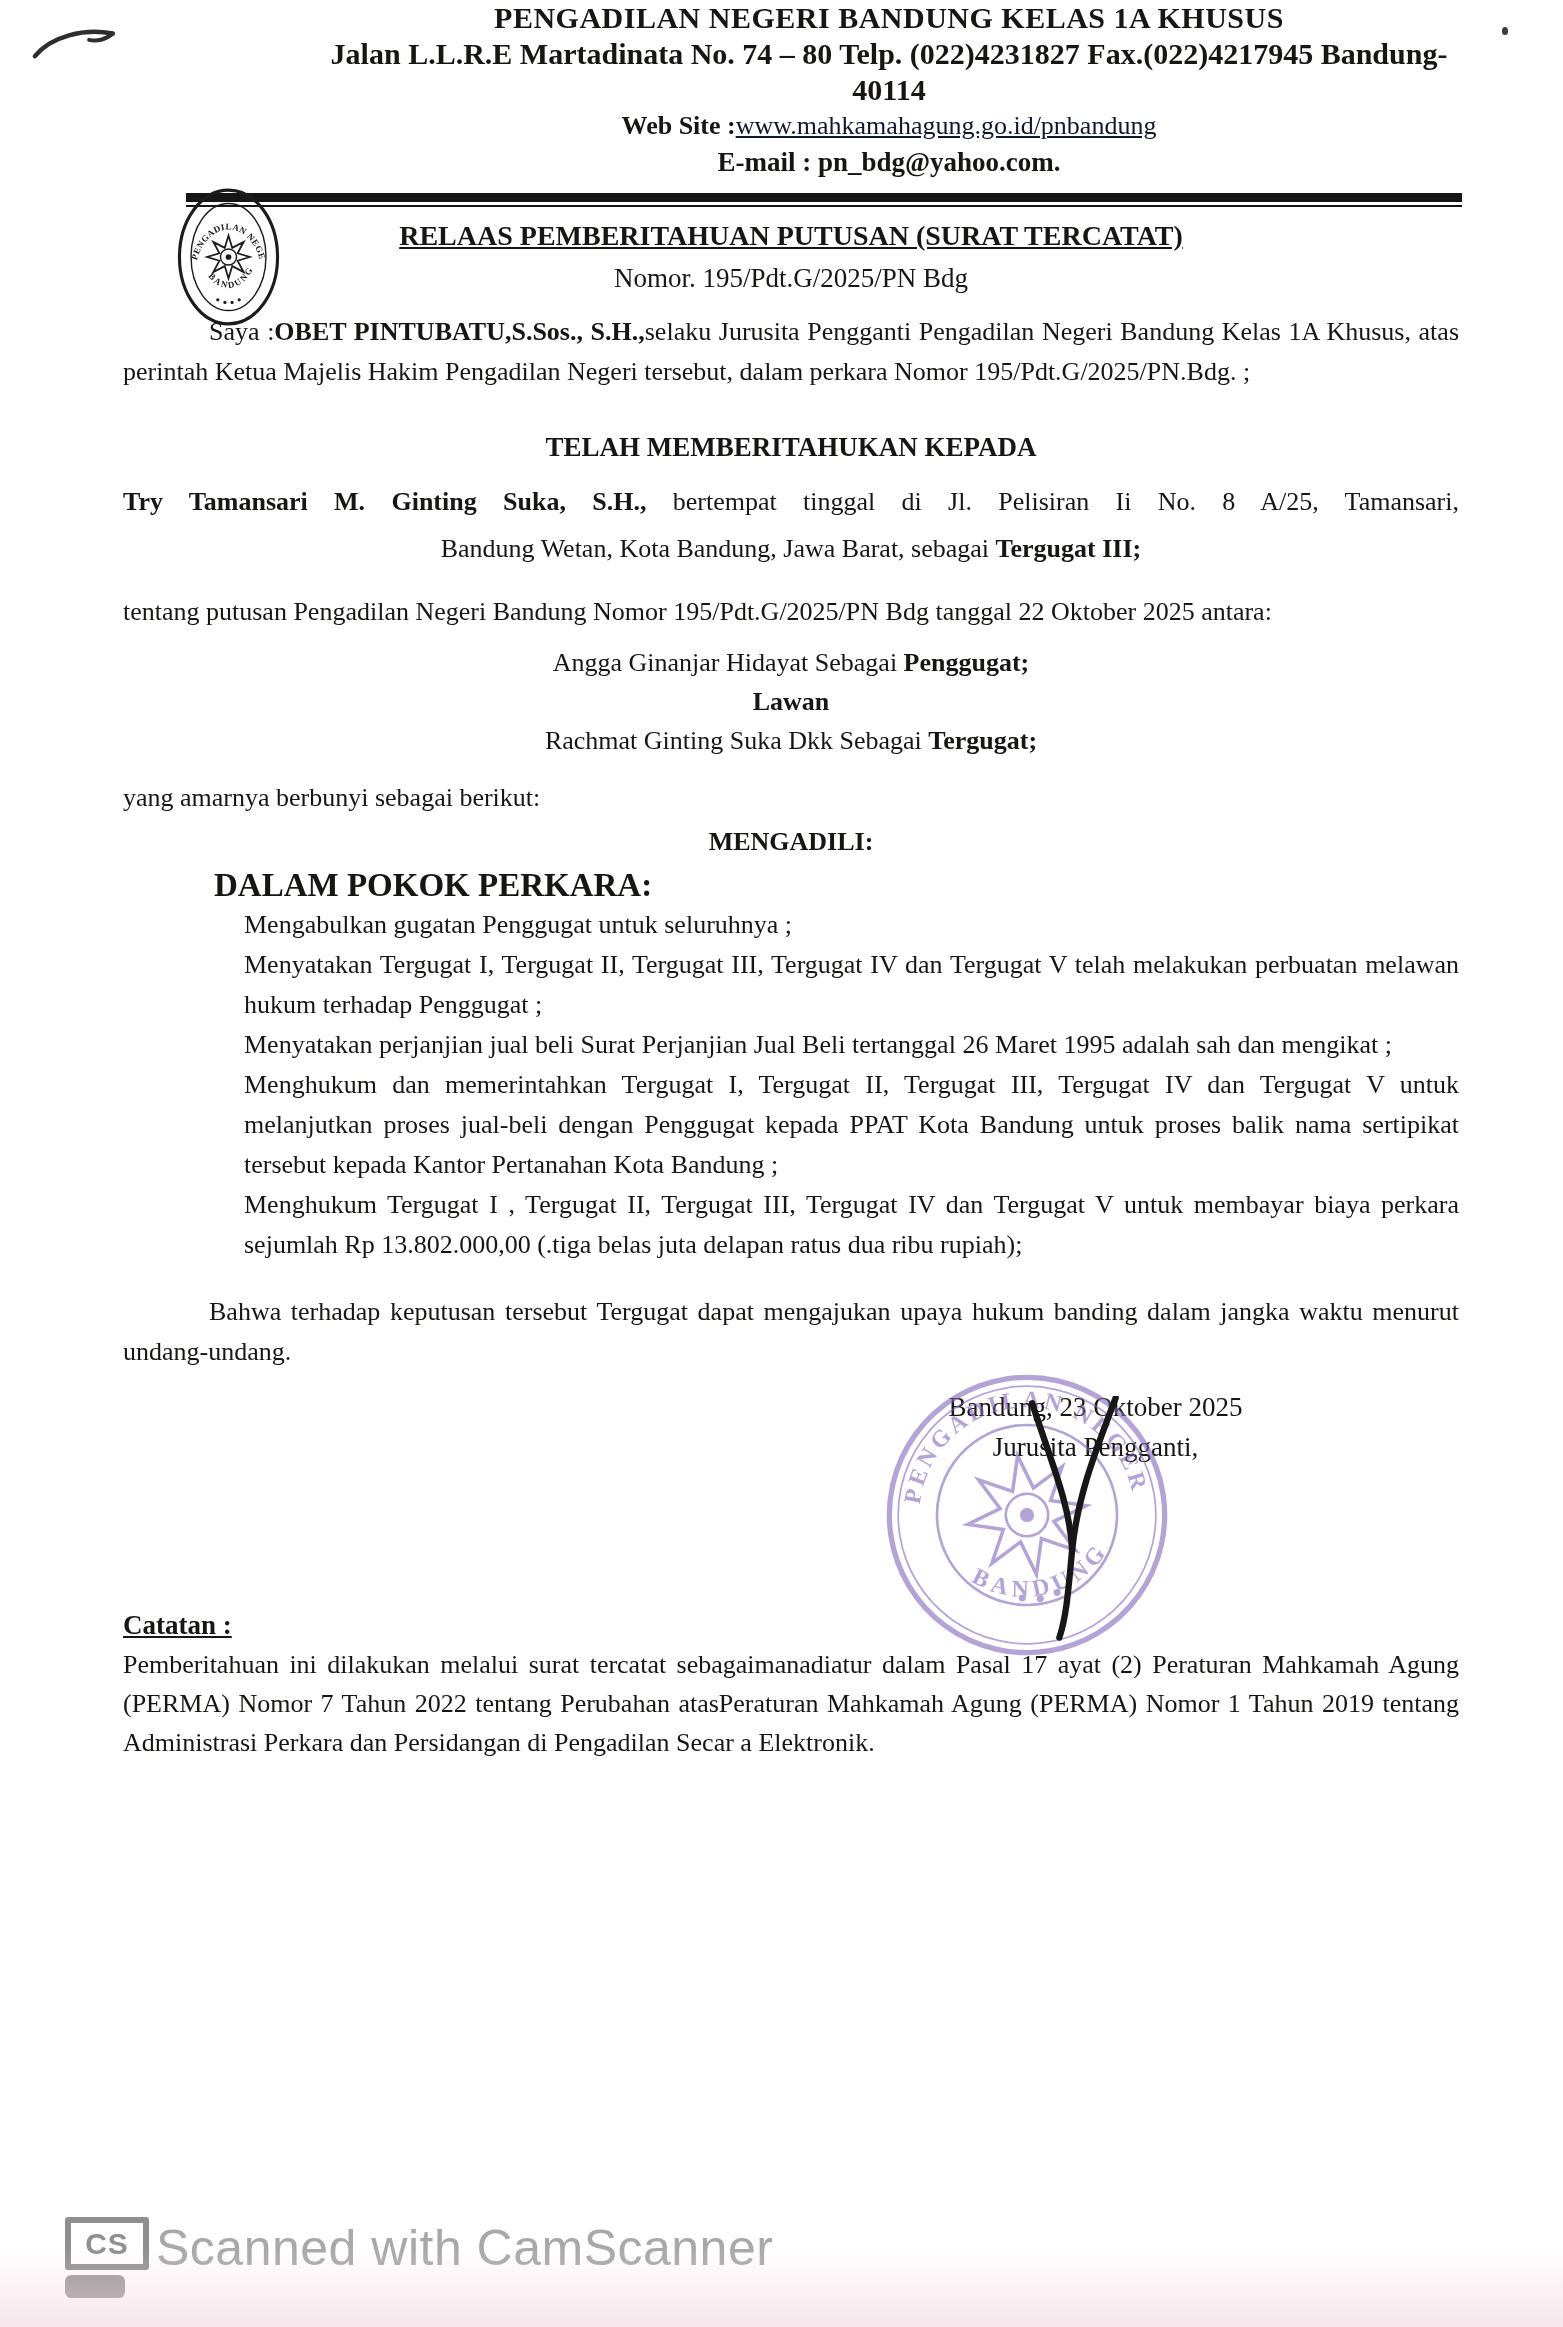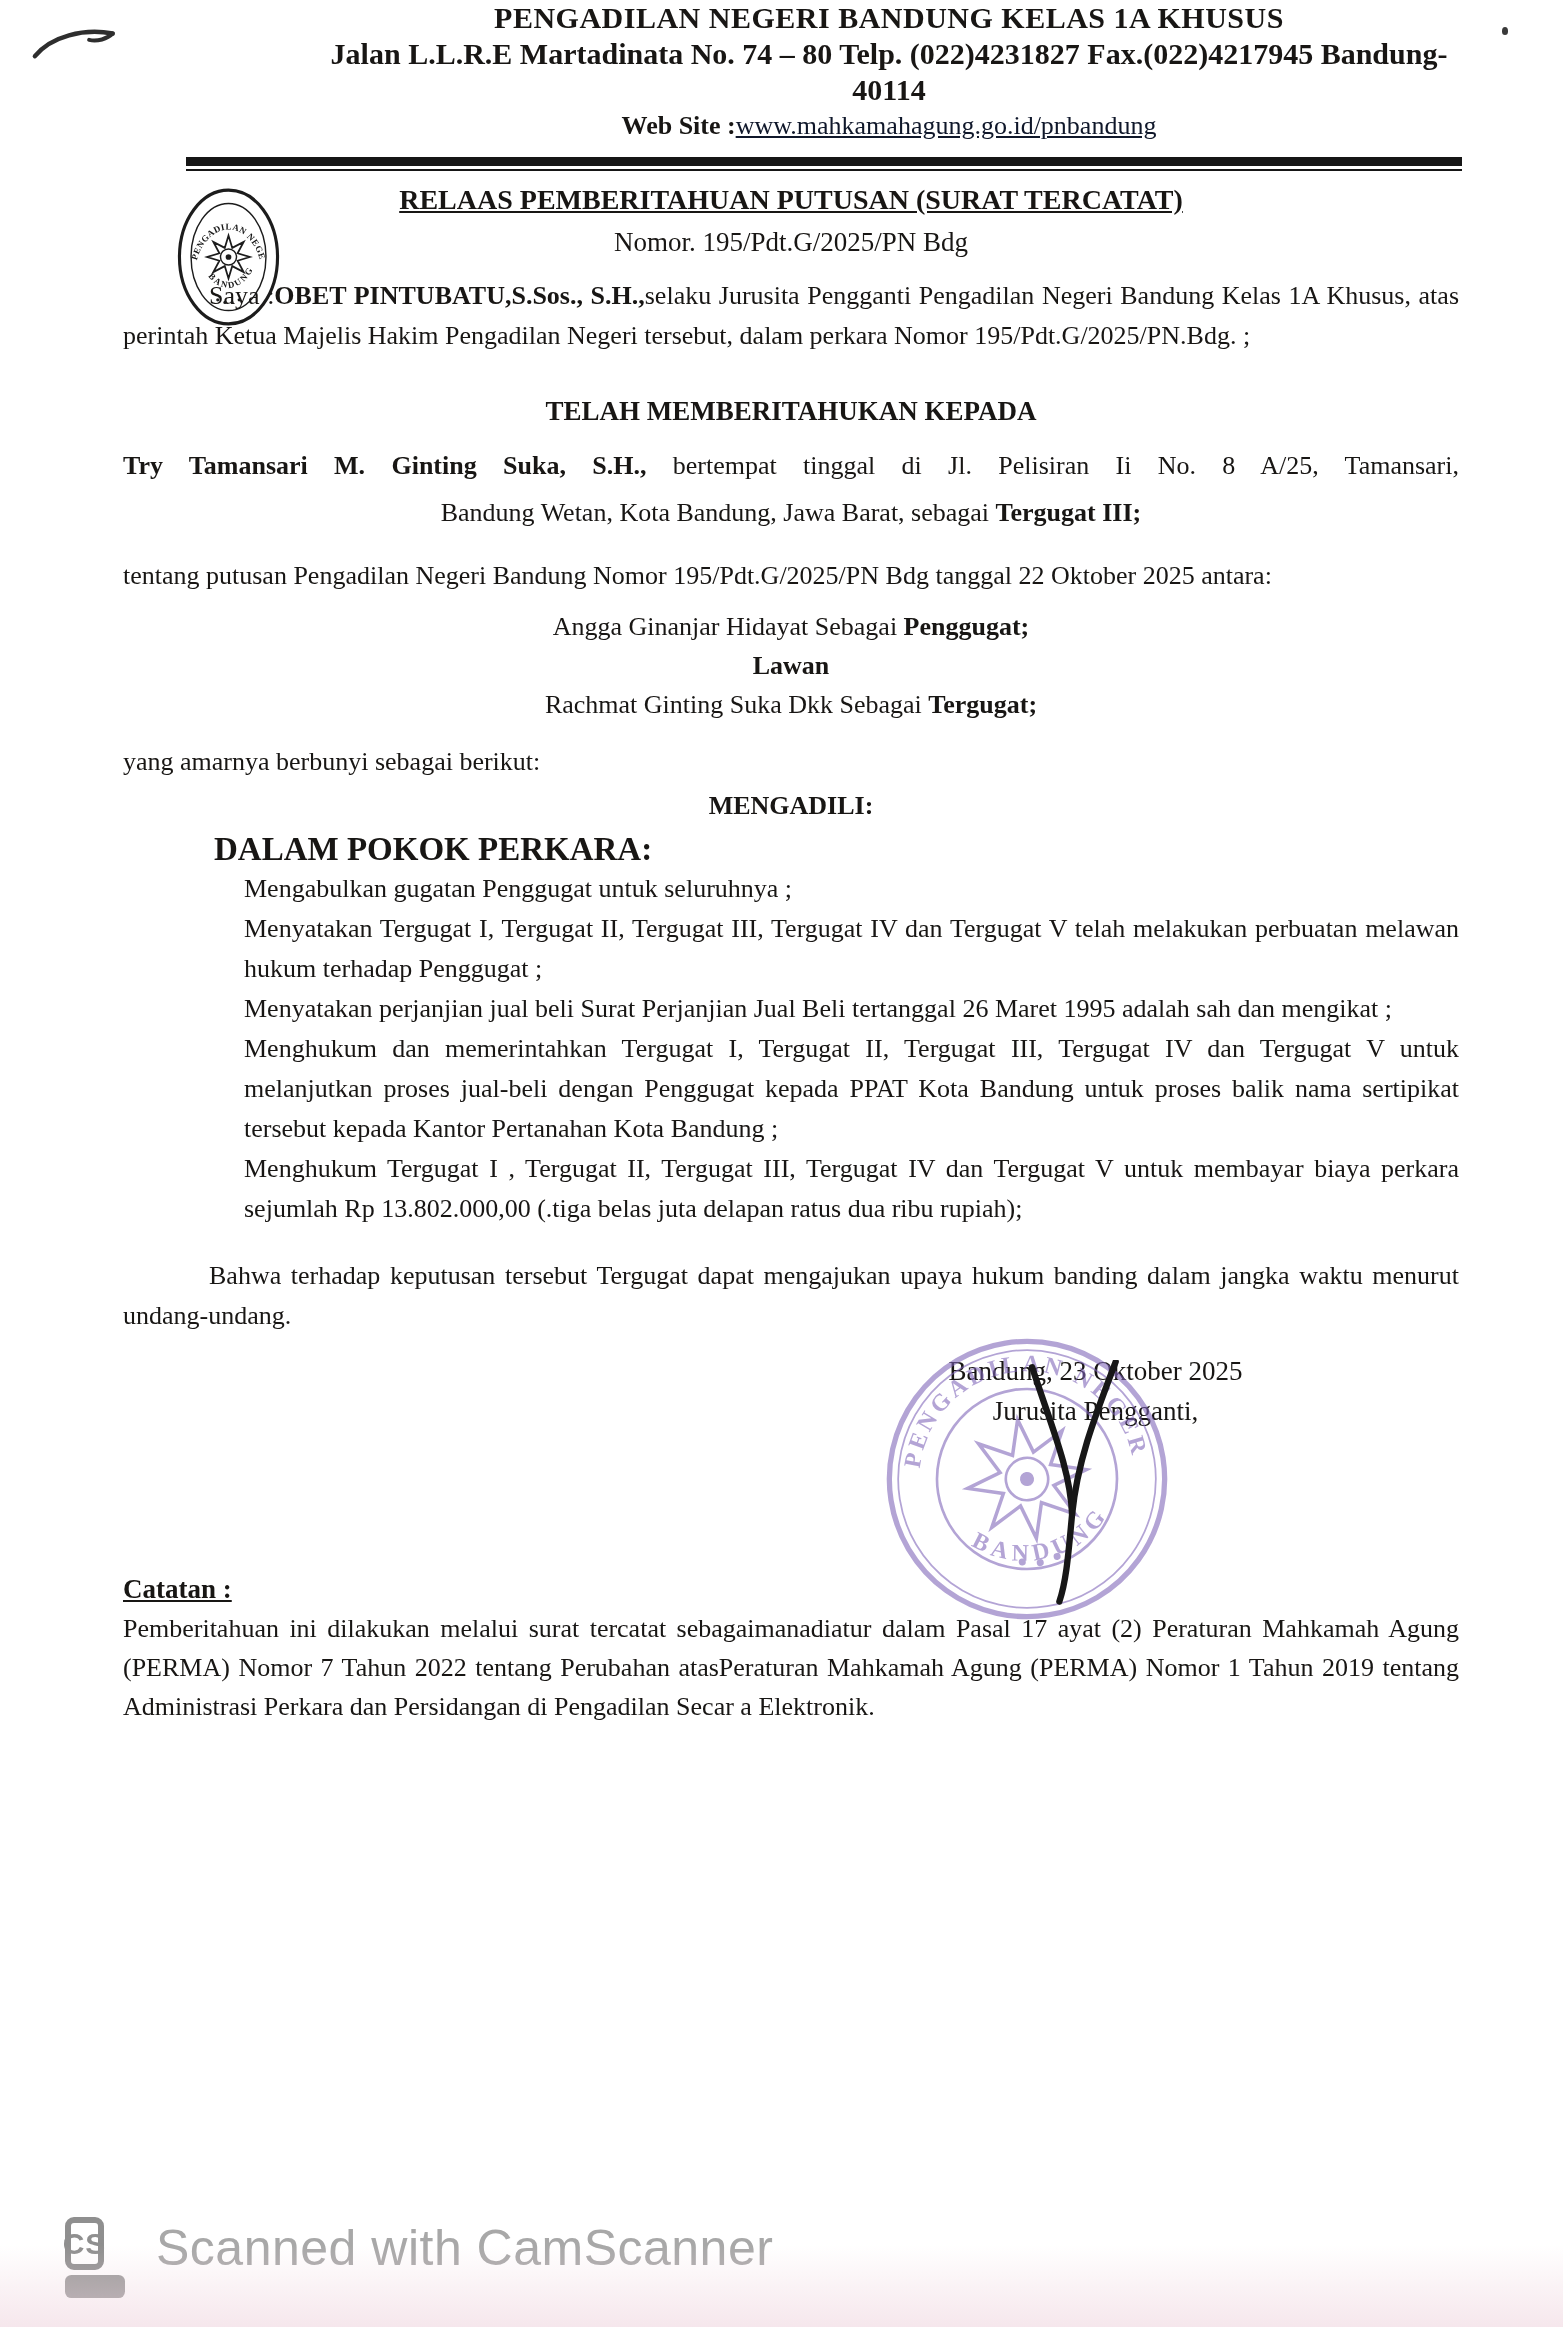--- a/index.html
+++ b/index.html
@@ -67,21 +67,21 @@
   .sig-name { font-weight:bold; font-size:28px; }
   .stamp { position:absolute; left:36px; top:-22px; width:300px; height:300px; opacity:.58; transform:rotate(-9deg); }
   .sig-stroke { position:absolute; left:173px; top:9px; width:118px; height:247px; }
 
   .note-block { margin-top:18px; }
   .note-label { font-weight:bold; font-size:27px; text-decoration:underline; }
   .note-text  { text-align:justify; line-height:39px; }
 
   .footer { position:absolute; left:65px; top:2217px; display:flex; align-items:flex-start; font-family:"Liberation Sans", sans-serif; }
   .cs-logo { width:60px; }
-  .cs-box { width:39px; height:53px; border:6.4px solid #8f8f8f; border-radius:9px;
+  .cs-box { width:84px; height:53px; border:6.4px solid #8f8f8f; border-radius:3px;
             display:flex; align-items:center; justify-content:center;
             color:#8f8f8f; font-weight:bold; font-size:30px; letter-spacing:0.9px; }
   .cs-bar { width:60px; height:23.6px; background:#9a9a9a; border-radius:6.4px; margin-top:4.5px; }
   .cs-text { margin-left:31px; margin-top:1.8px; font-size:50px; color:#a8a8a8; letter-spacing:0.5px; }
 </style>
 </head>
 <body>
 
 <div class="page">
 
@@ -110,20 +110,21 @@
     <circle cx="64" cy="131" r="1.8" fill="#1c1c1c"></circle>
     <circle cx="72" cy="128" r="1.8" fill="#1c1c1c"></circle>
   </svg>
 
   <div class="letterhead">
     <div class="lh-name">PENGADILAN NEGERI BANDUNG KELAS 1A KHUSUS</div>
     <div class="lh-addr">Jalan L.L.R.E Martadinata No. 74 – 80 Telp. (022)4231827 Fax.(022)4217945 Bandung- 40114</div>
     <div class="lh-web">
       <span>Web Site :</span><span class="url">www.mahkamahagung.go.id/pnbandung</span>
     </div>
+    <div class="lh-email">E-mail : pn_bdg@yahoo.com.</div>
   </div>
 
   <div class="rule"></div>
 
   <div class="content">
 
     <div class="doc-title"><span>RELAAS PEMBERITAHUAN PUTUSAN (SURAT TERCATAT)</span></div>
     <div class="doc-number">Nomor. 195/Pdt.G/2025/PN Bdg</div>
 
     <p class="p-just indent p1"><span>Saya :</span><b>OBET PINTUBATU,S.Sos., S.H.,</b><span>selaku Jurusita Pengganti Pengadilan Negeri Bandung Kelas 1A Khusus, atas perintah Ketua Majelis Hakim Pengadilan Negeri tersebut, dalam perkara Nomor 195/Pdt.G/2025/PN.Bdg. ;</span></p>

